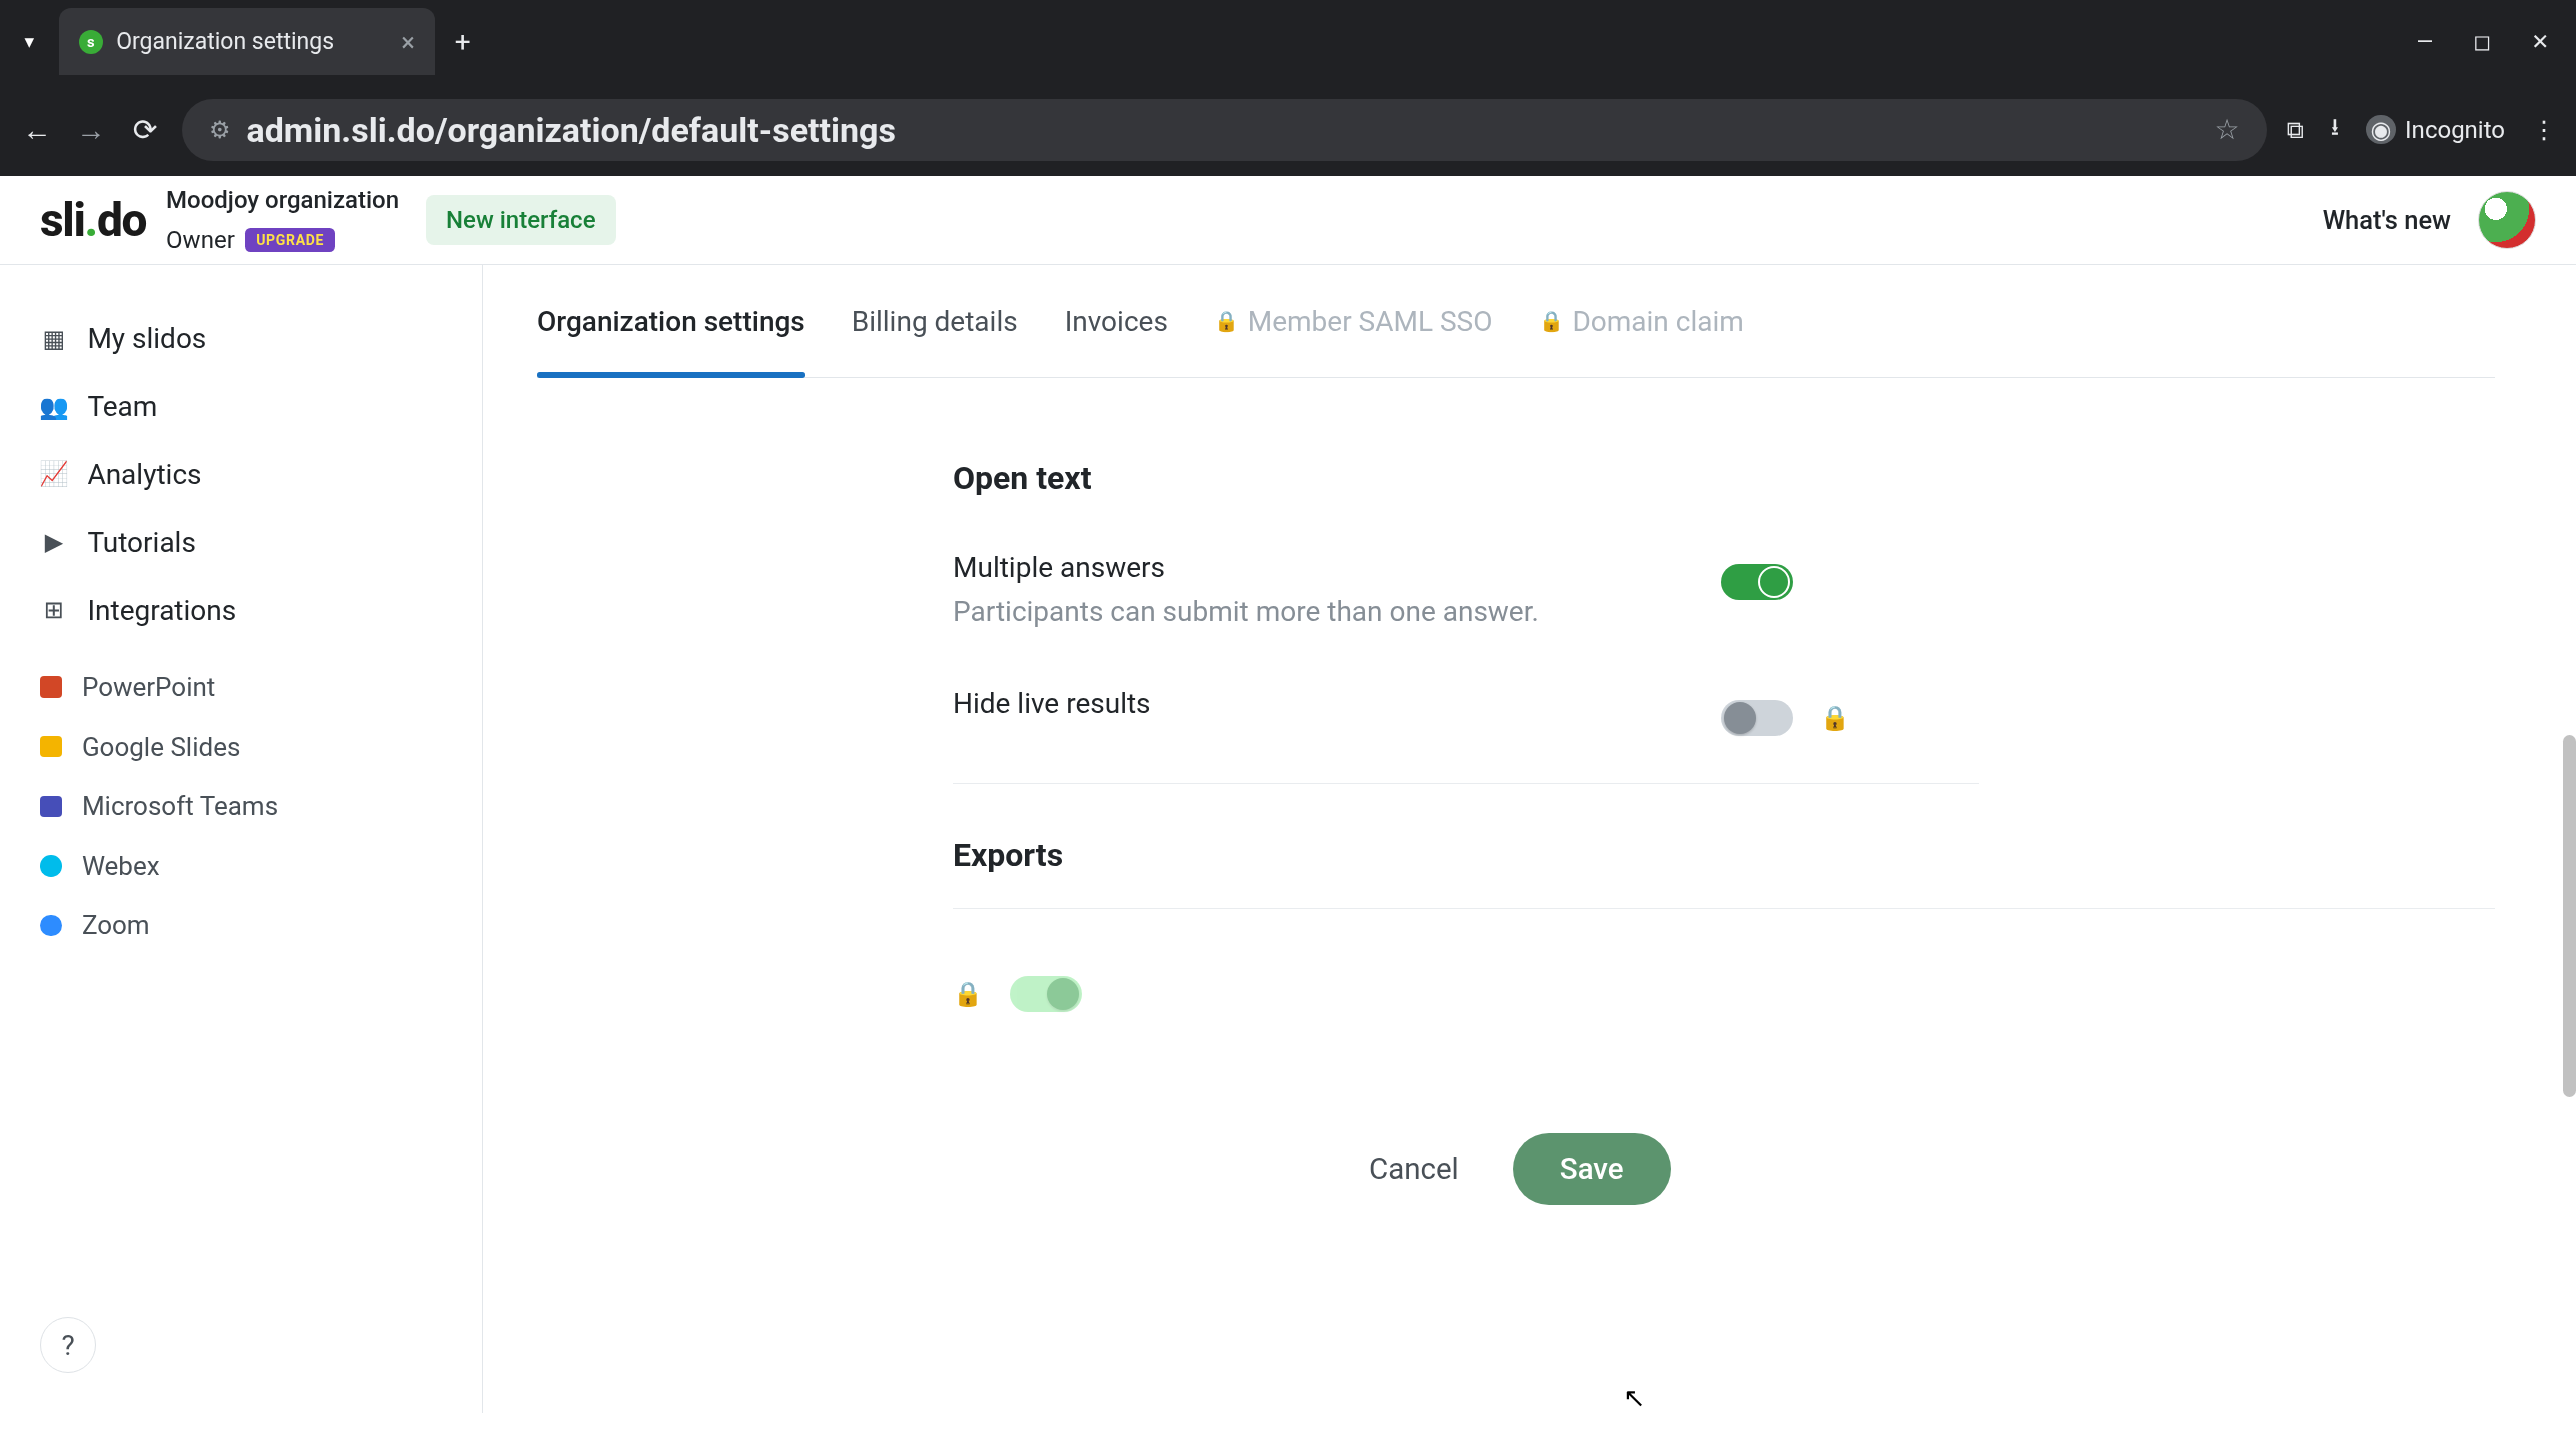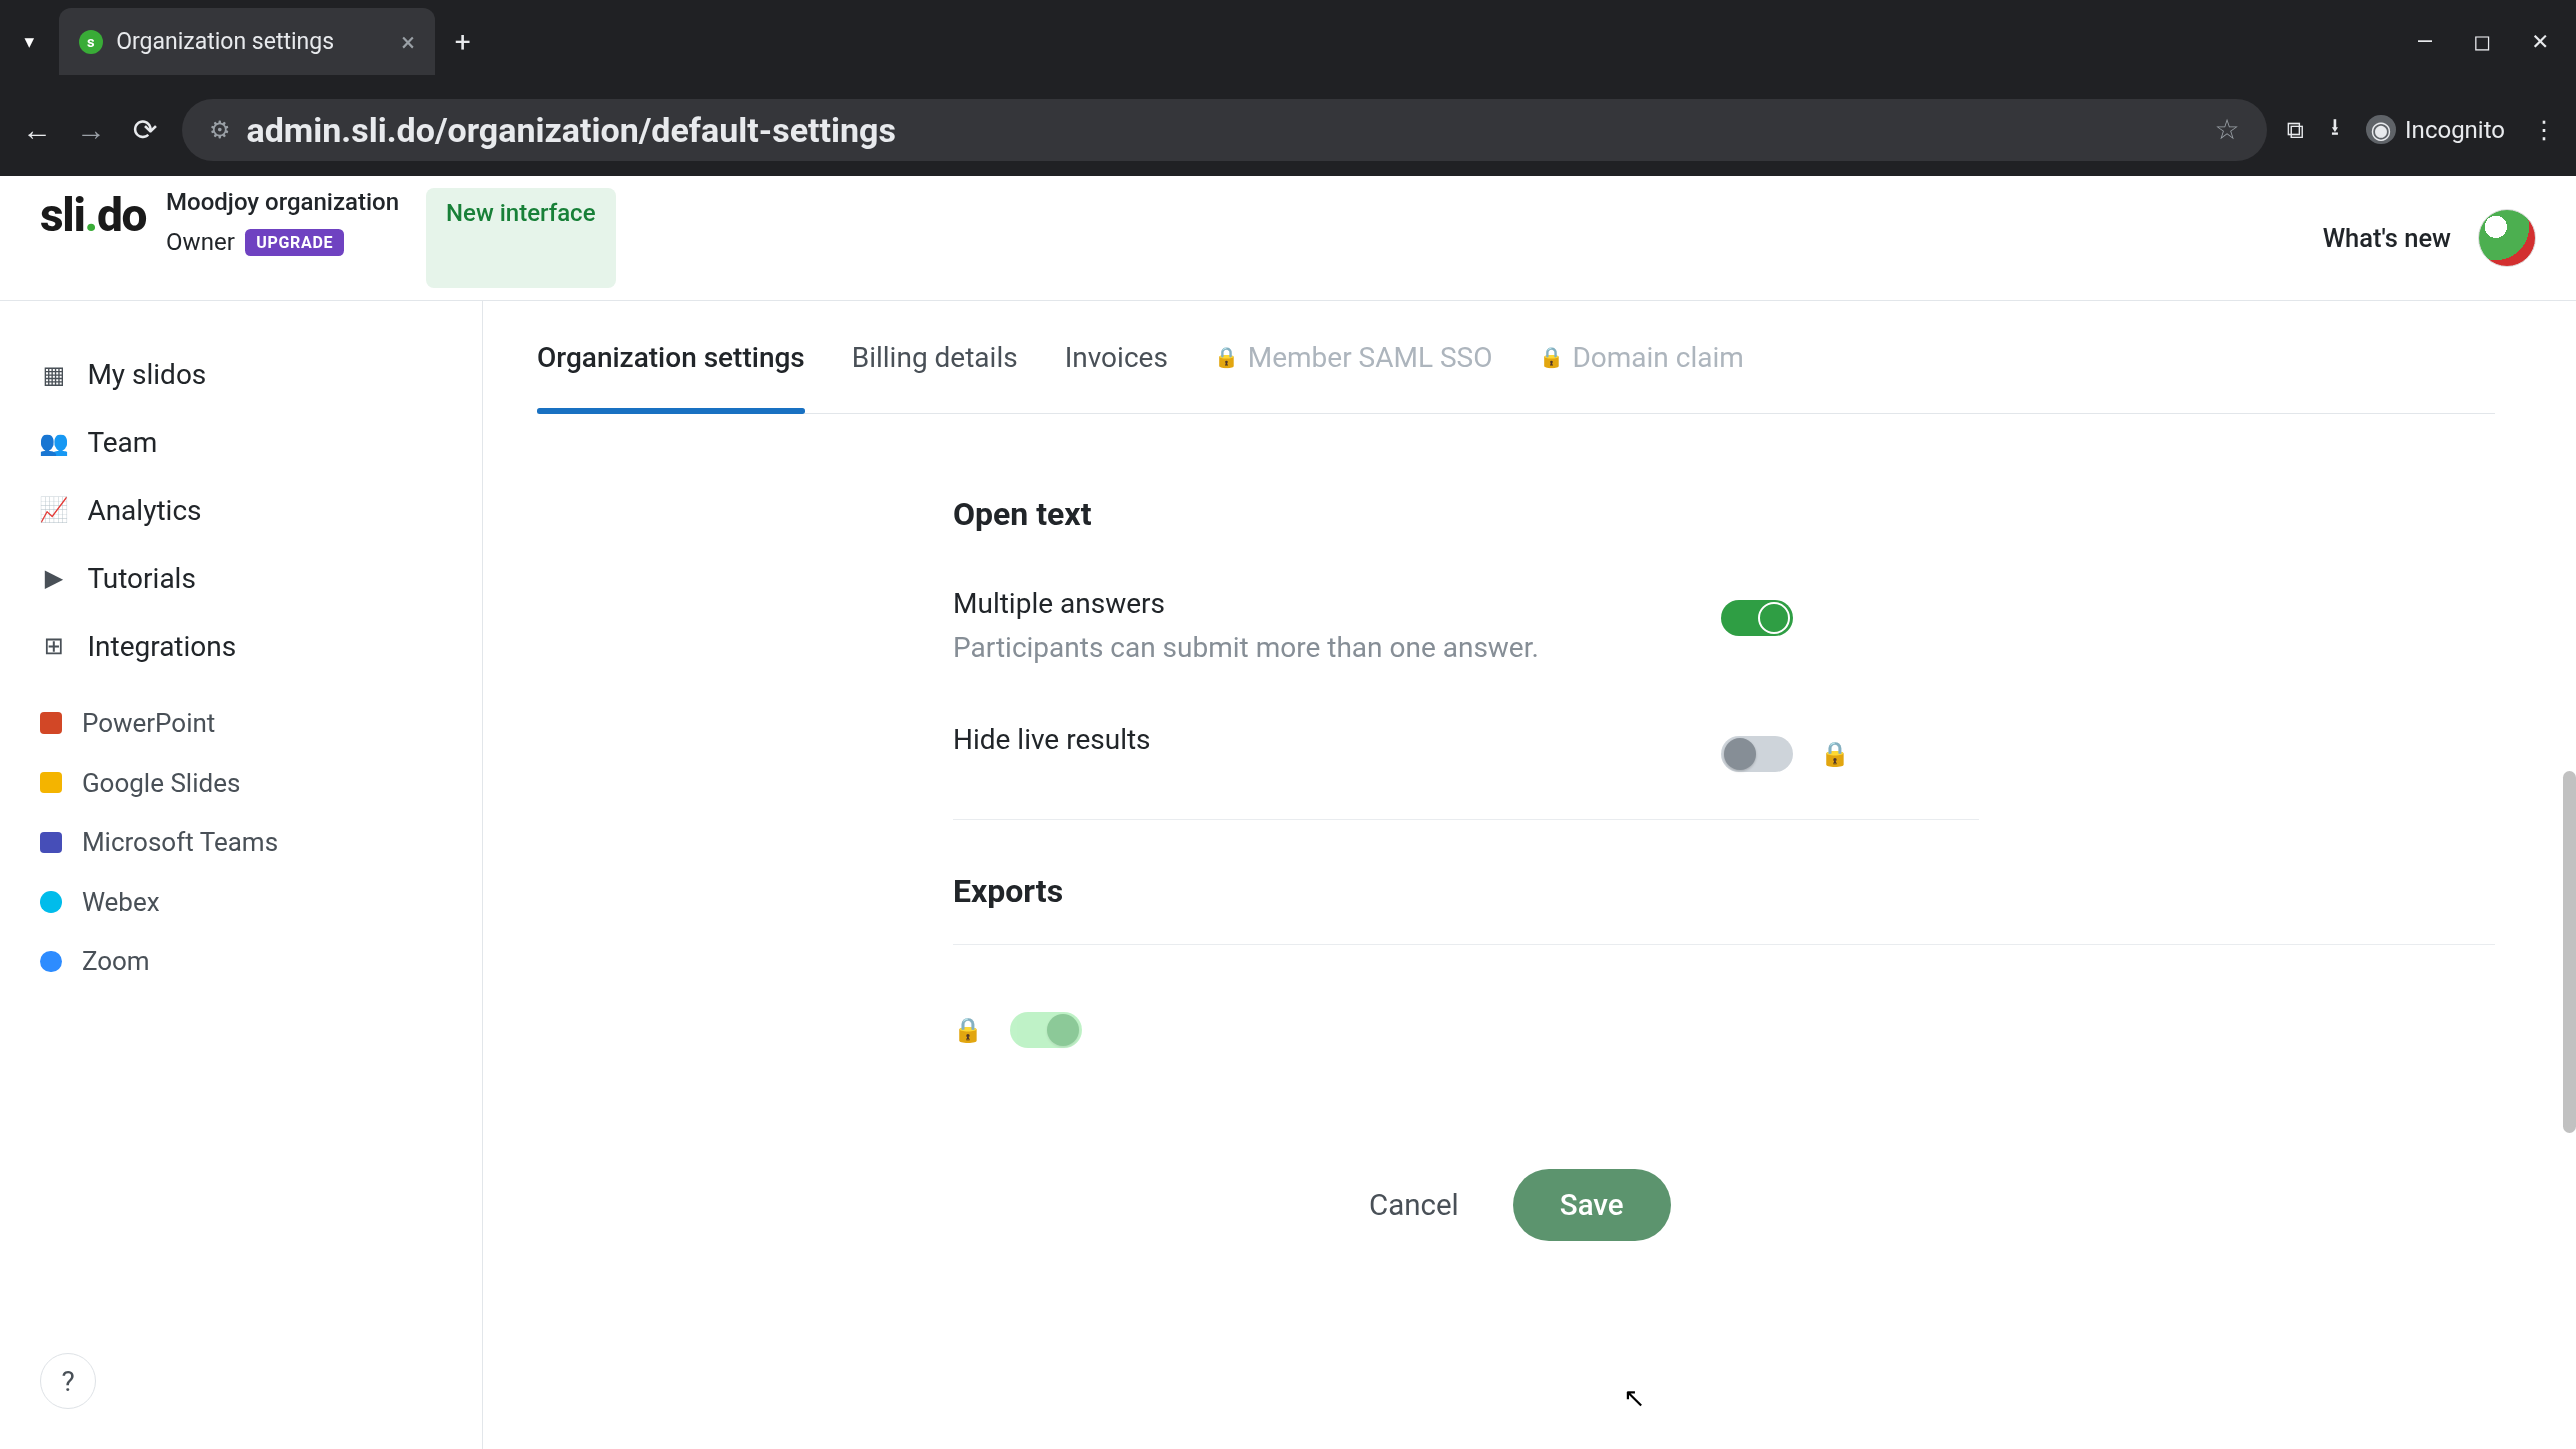--- a/index.html
+++ b/index.html
@@ -22,28 +22,28 @@
 .nav-btn.active { color:#e8eaed; }
 .addr-field { flex:1; background:#35363a; border-radius:40px; height:62px; display:flex; align-items:center; padding:0 27px; gap:16px; }
 .site-icon { color:#9aa0a6; font-size:24px; }
 .url { color:#e8eaed; font-size:34px; flex:1;font-weight:bold; }
 .star { color:#9aa0a6; font-size:28px; }
 .addr-icons { display:flex; gap:27px; align-items:center; color:#e8eaed; font-size:24px; }
 .incog { display:flex; align-items:center; gap:9.4px; font-size:24px; }
 .incog-icon { width:29.5px; height:29.5px; background:#5f6368; border-radius:50%; display:flex; align-items:center; justify-content:center; }
 
 
-.app-header { display:flex; height:125px; padding:12px 40px; border-bottom:0.7px solid #e2e6ea; }
+.app-header { display:flex; align-items:center; height:89px; padding:12px 40px; border-bottom:0.7px solid #e2e6ea; }
 .logo { font-size:46px; font-weight:800; color:#1a1a1a; margin-right:20px; letter-spacing:-1.3px; }
 .logo .dot { color:#39ac37; }
 .org-info { display:flex; flex-direction:column; gap:12px; }
 .org-name { font-size:24px; color:#212529; font-weight:500; }
 .org-role-row { display:flex; align-items:center; gap:10.7px; }
 .org-role { font-size:24px; color:#212529; }
-.upgrade-badge { background:#6f42c1; color:#ffffff; font-size:16px; font-weight:700; padding:4px 10.7px; border-radius:5.4px; letter-spacing:0.7px; }
+.upgrade-badge { background:#6f42c1; color:#fde047; font-size:14px; font-weight:700; padding:4px 10.7px; border-radius:5.4px; letter-spacing:0.7px; }
 .new-interface { background:#e6f4ea; color:#188038; font-size:24px; font-weight:500; padding:10.7px 20px; border-radius:8px; margin-left:27px; }
 .header-right { margin-left:auto; display:flex; align-items:center; gap:27px; }
 .whats-new { font-size:25.5px; color:#212529; font-weight:500; }
 .avatar { width:58px; height:58px; border-radius:50%; background:radial-gradient(circle at 30% 30%,#fff 20%,#4caf50 20% 60%,#d32f2f 60%); border:1.3px solid #ddd; }
 
 
 .app-body { display:flex; height:calc(1449px - 176px - 125px); }
 
 .sidebar { width:483px; border-right:0.7px solid #e2e6ea; padding:40px 27px; position:relative; }
 .side-item { display:flex; align-items:center; gap:20px; padding:17.4px 13.4px; font-size:28px; color:#212529; border-radius:8px; cursor:pointer; }

